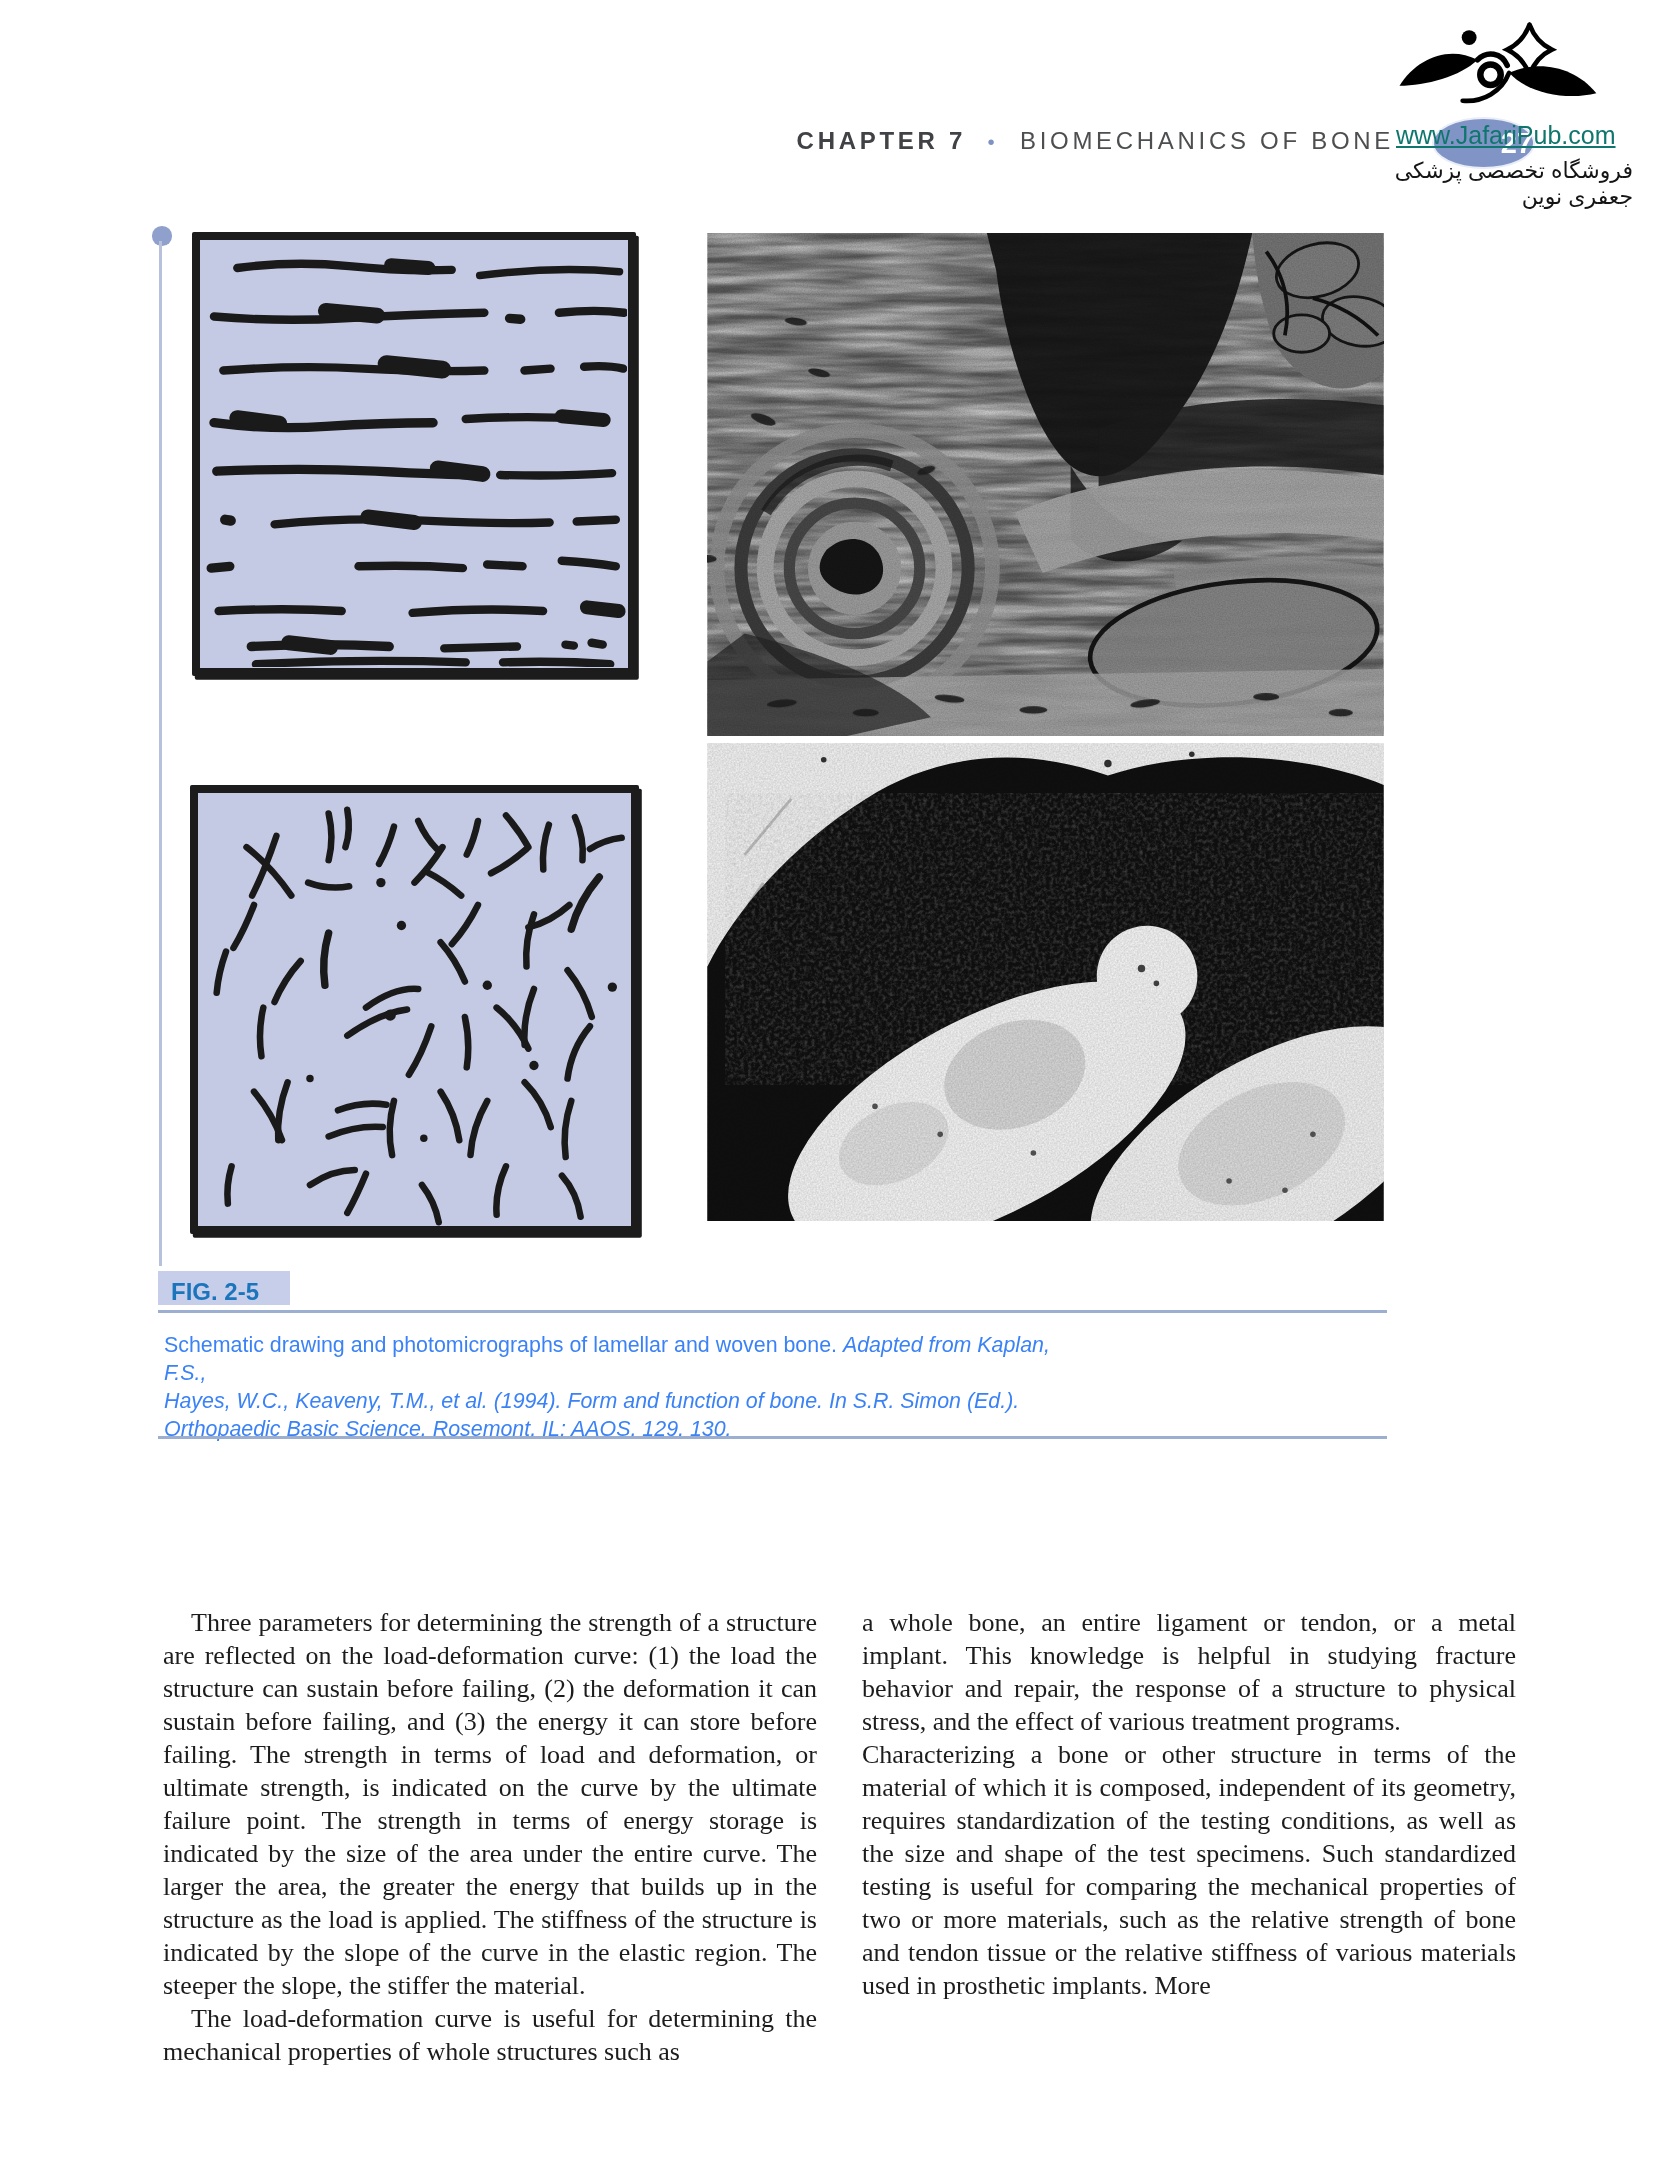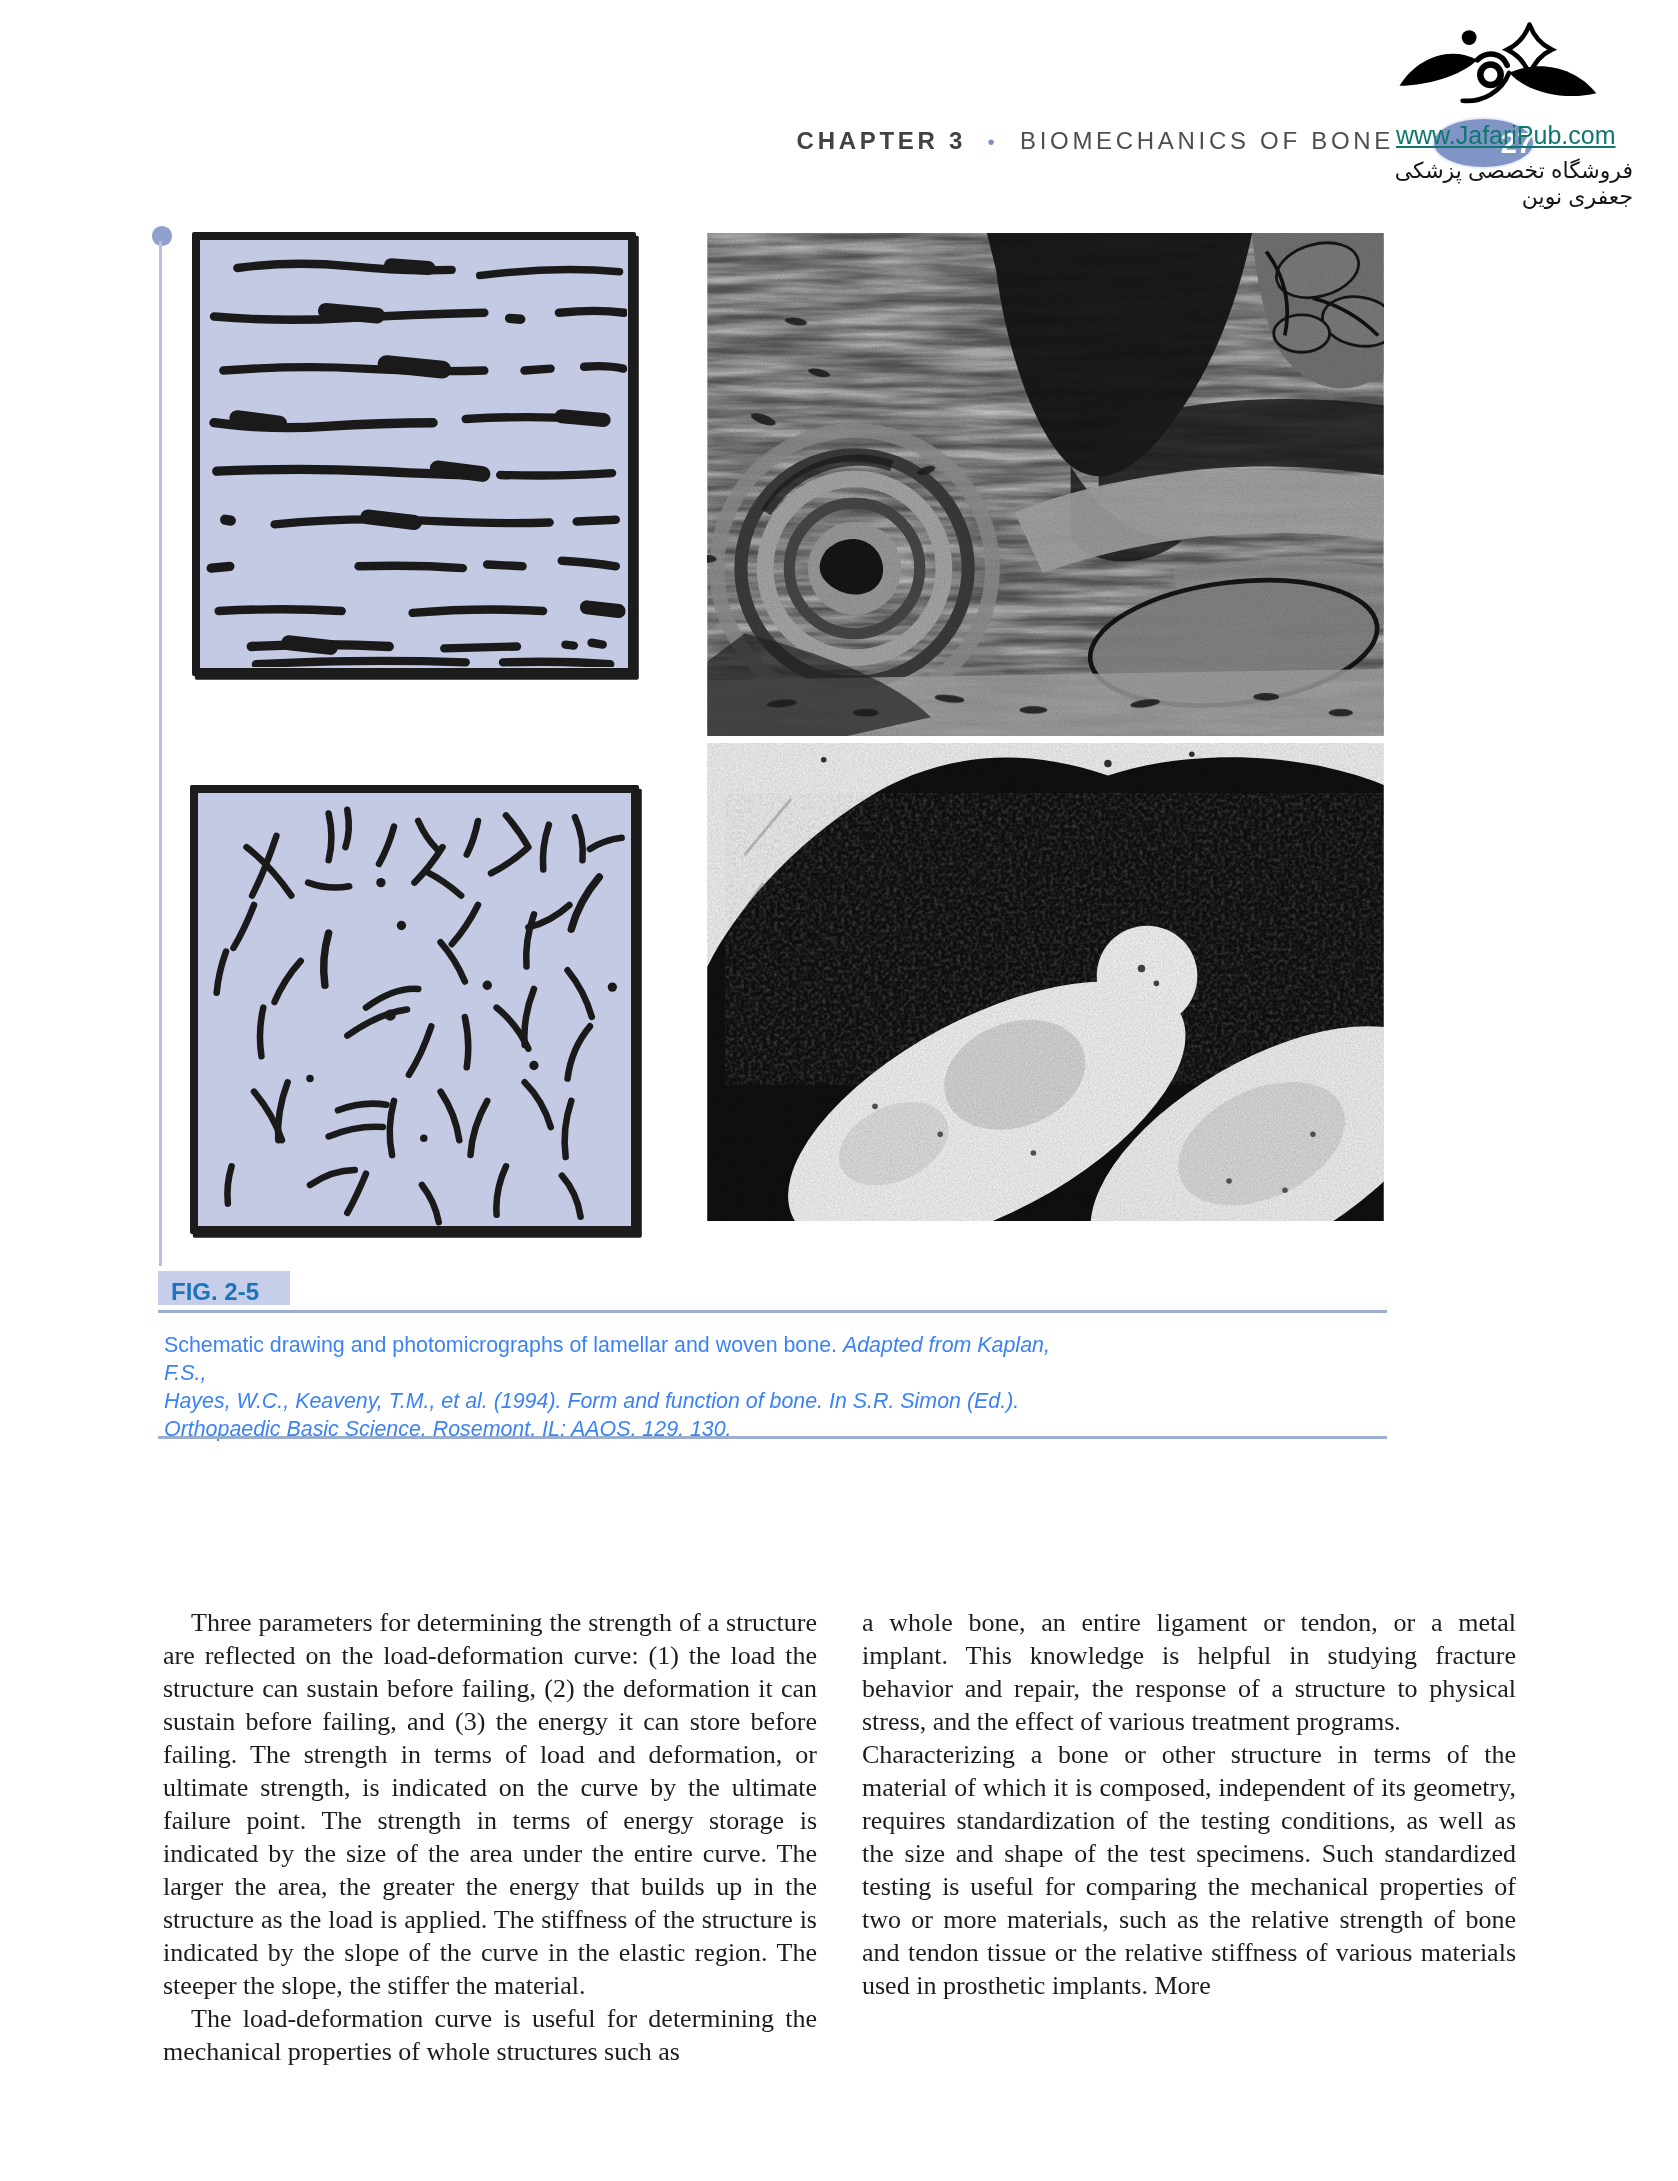--- a/index.html
+++ b/index.html
@@ -44,21 +44,21 @@
   .col p.indent{text-indent:28px;}
   .sec-head{font-family:"Liberation Sans","DejaVu Sans",sans-serif;font-weight:700;font-size:28px;
             color:#1c6fb0;margin:26px 0 18.6px 0;text-align:left;}
 </style>
 </head>
 <body>
 
 <div class="page">
 
   <div class="running-head">
-    <span class="chap">CHAPTER 3</span>
+    <span class="chap">CHAPTER 7</span>
     <span class="bullet">•</span>
     <span>BIOMECHANICS OF BONE</span>
   </div>
 
   <div class="logo-wrap">
     <svg class="logo-svg" width="214" height="104" viewBox="0 0 230 112">
       <g stroke="#000" fill="none" stroke-linecap="round">
         <path d="M150,6 q7,19 24,27 q-17,8 -24,27 q-7,-19 -24,-27 q17,-8 24,-27" stroke-width="5"></path>
         <path d="M10,72 C28,42 64,28 94,44 C76,62 38,72 10,72 Z" fill="#000" stroke="none"></path>
         <path d="M222,80 C198,50 158,44 128,58 C148,80 190,88 222,80 Z" fill="#000" stroke="none"></path>

